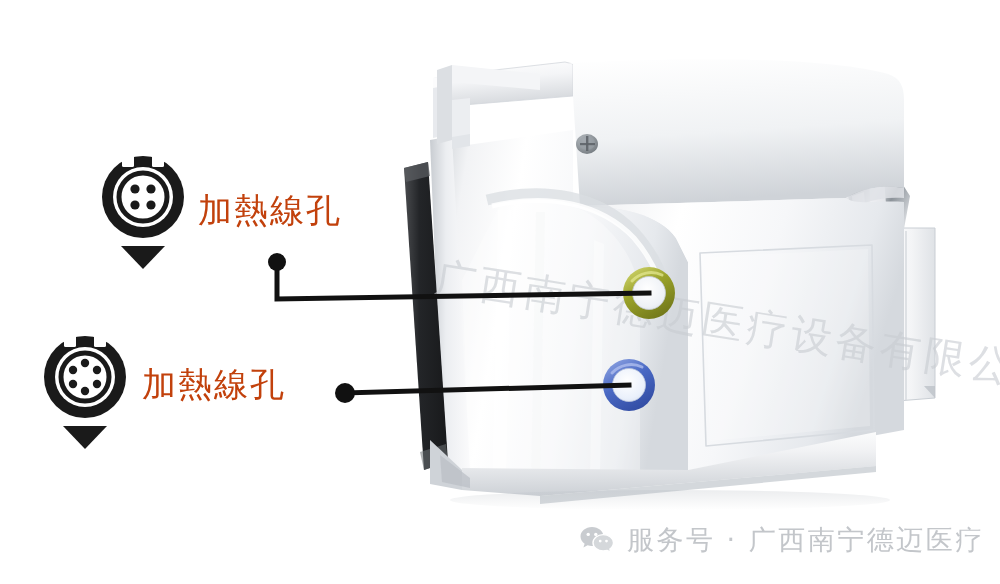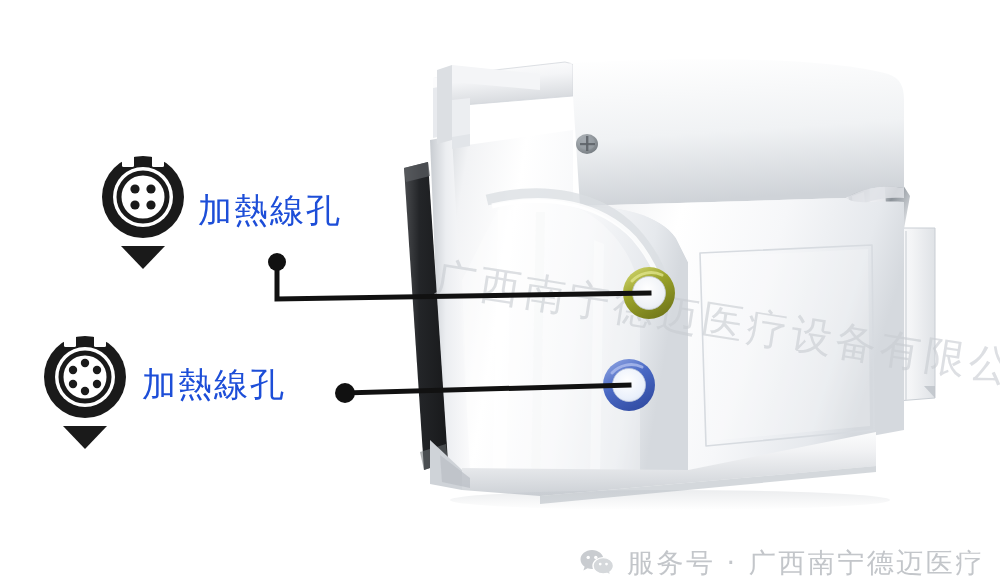--- a/index.html
+++ b/index.html
@@ -62,37 +62,36 @@
 
   .port-icon {
     position: absolute;
     left: 0; top: 0;
   }
   .port-label {
     position: absolute;
     font-family: "DejaVu Sans", "Liberation Sans", sans-serif;
     font-size: 34px;
     letter-spacing: 2px;
-    color: #1d4ed8;
+    color: #c2410c;
     white-space: nowrap;
     text-align: center;
   }
   .port-legend.heating .port-label { left: 102px; top: 36px; }
   .port-legend.temp    .port-label { left: 104px; top: 30px; }
 
   
   .footer-brand {
     position: absolute;
     left: 580px;
     top: 522px;
     display: flex;
     align-items: center;
     gap: 13px;
     user-select: none;
-    margin-top: 23px;
   }
   .footer-brand .wechat-icon {
     display: block;
     flex: 0 0 auto;
   }
   .footer-brand .brand-text {
     font-family: "DejaVu Sans", "Liberation Sans", sans-serif;
     font-size: 27px;
     letter-spacing: 2.5px;
     color: #c3c6ca;

